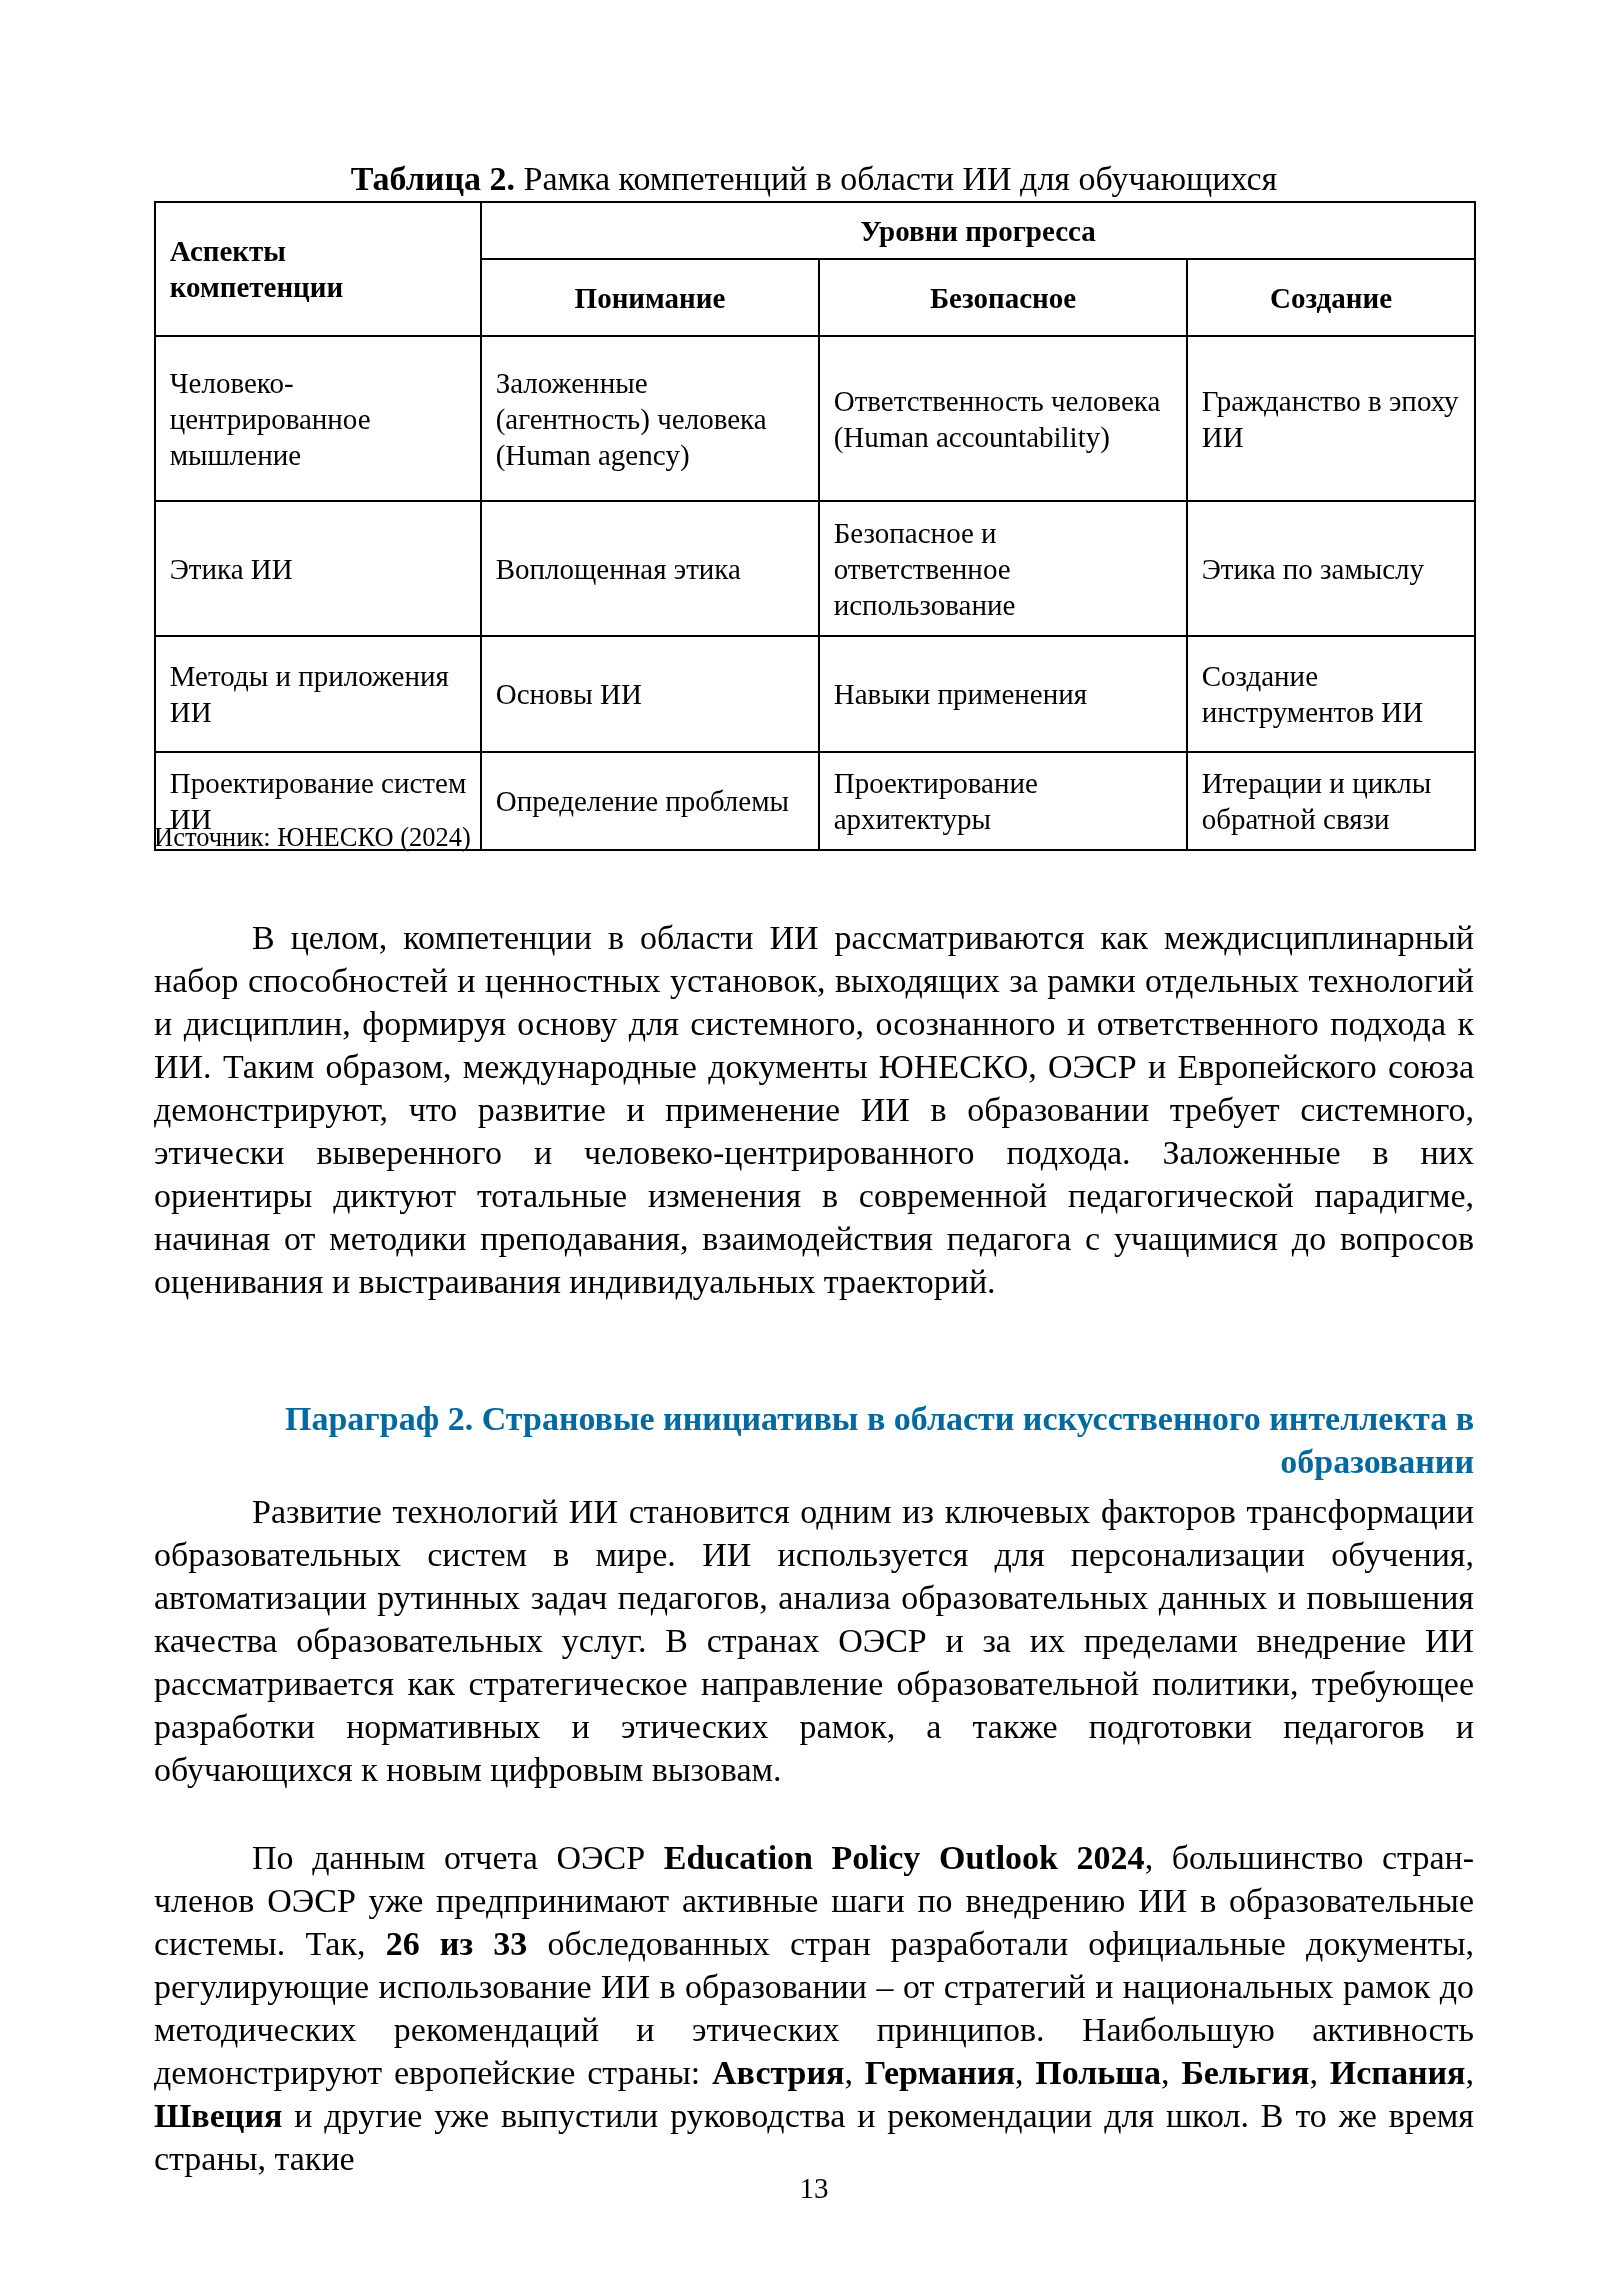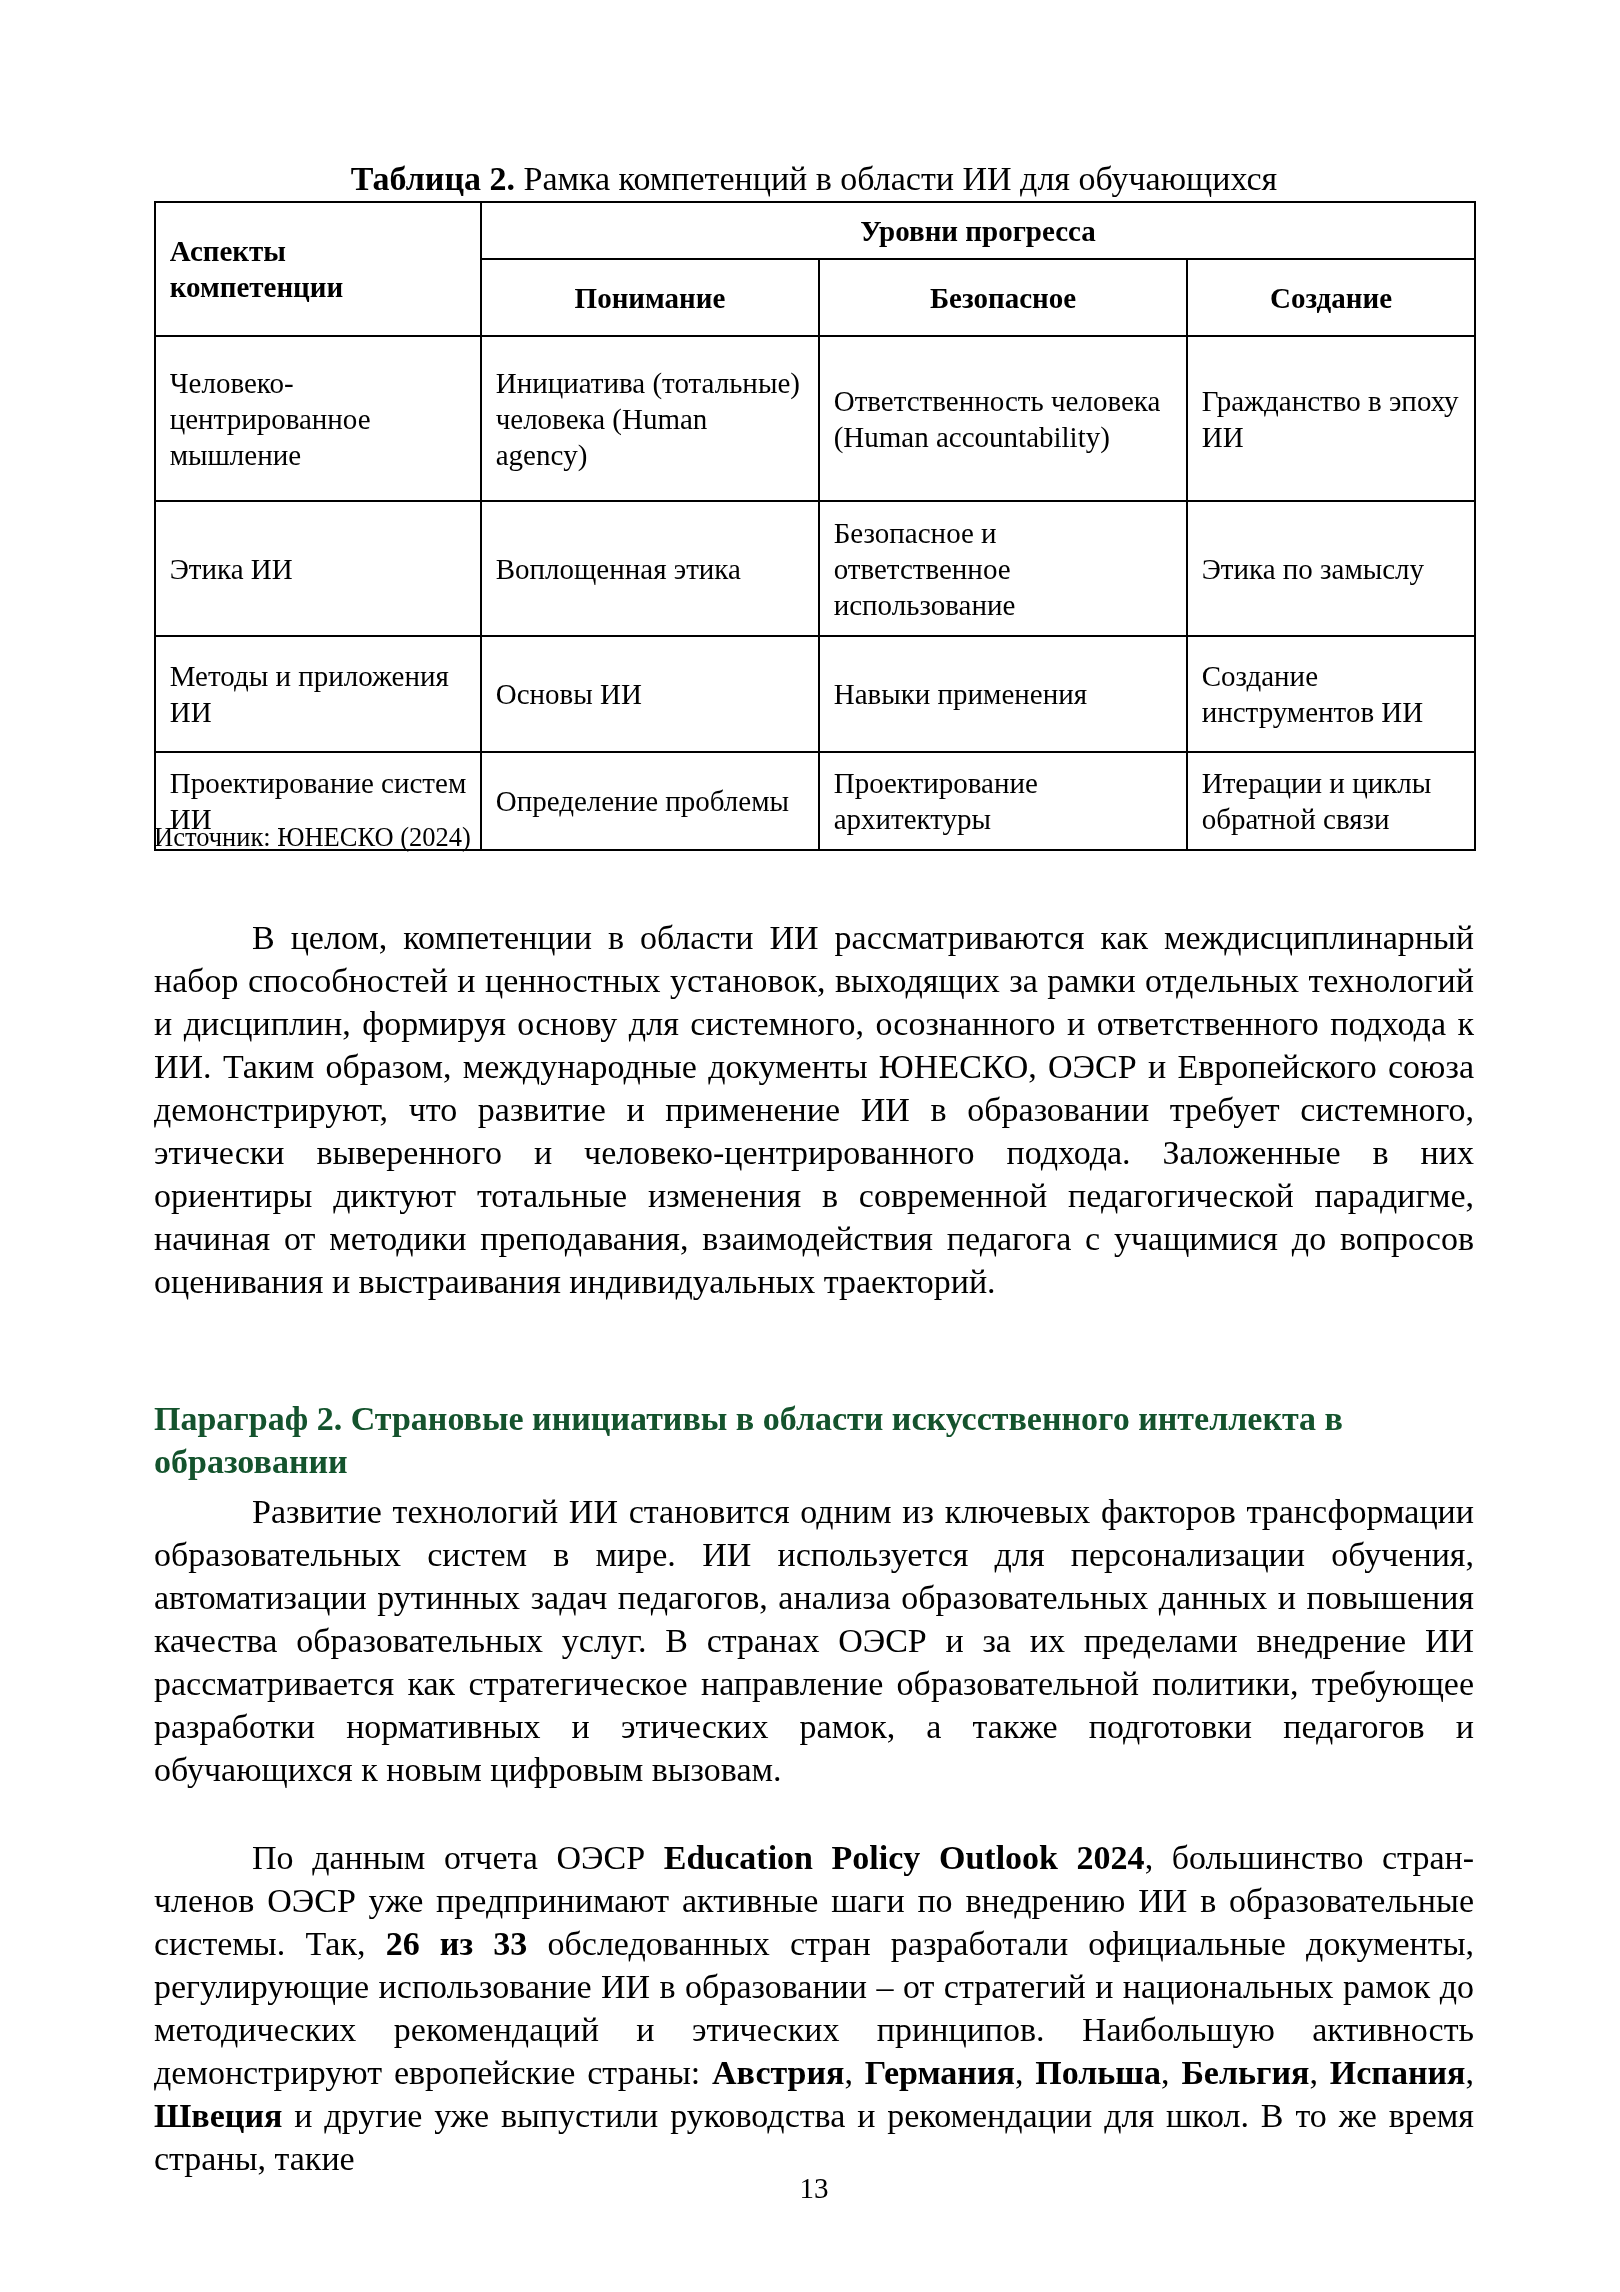--- a/index.html
+++ b/index.html
@@ -18,22 +18,22 @@
   .h1 { height: 57px; }
   .h2 { height: 77px; }
   .r1 { height: 165px; margin-top: 39px; }
   .r2 { height: 135px; }
   .r3 { height: 116px; }
   .r4 { height: 98px; }
   .source { position: absolute; top: 821px; left: 0; font-size: 26.5px; line-height: 33px; }
   .para { position: absolute; left: 0; width: 1320px; font-size: 34px; line-height: 43px;
           text-align: justify; text-indent: 98px; }
   .p1 { top: 882px; }
-  .heading { position: absolute; top: 1369px; left: 0; width: 1320px; text-align: left;
-             font-size: 34px; line-height: 43px; font-weight: bold; color: #14532d; }
+  .heading { position: absolute; top: 1369px; left: 0; width: 1320px; text-align: right;
+             font-size: 34px; line-height: 43px; font-weight: bold; color: #0369a1; }
   .p2 { top: 1456px; }
   .p3 { top: 1802px; }
   .pagenum { position: absolute; top: 2169px; left: 0; width: 1320px; text-align: center;
              font-size: 29px; line-height: 39px; }
   b.em { font-weight: bold; }
 </style>
 </head>
 <body>
 
 <div class="page">
@@ -52,21 +52,21 @@
       <th class="aspect" rowspan="2">Аспекты компетенции</th>
       <th colspan="3">Уровни прогресса</th>
     </tr>
     <tr class="h2">
       <th>Понимание</th>
       <th>Безопасное</th>
       <th>Создание</th>
     </tr>
     <tr class="r1">
       <td>Человеко-центрированное мышление</td>
-      <td>Инициатива (тотальные) человека (Human agency)</td>
+      <td>Заложенные (агентность) человека (Human agency)</td>
       <td>Ответственность человека (Human accountability)</td>
       <td>Гражданство в эпоху ИИ</td>
     </tr>
     <tr class="r2">
       <td>Этика ИИ</td>
       <td>Воплощенная этика</td>
       <td>Безопасное и ответственное использование</td>
       <td>Этика по замыслу</td>
     </tr>
     <tr class="r3">

